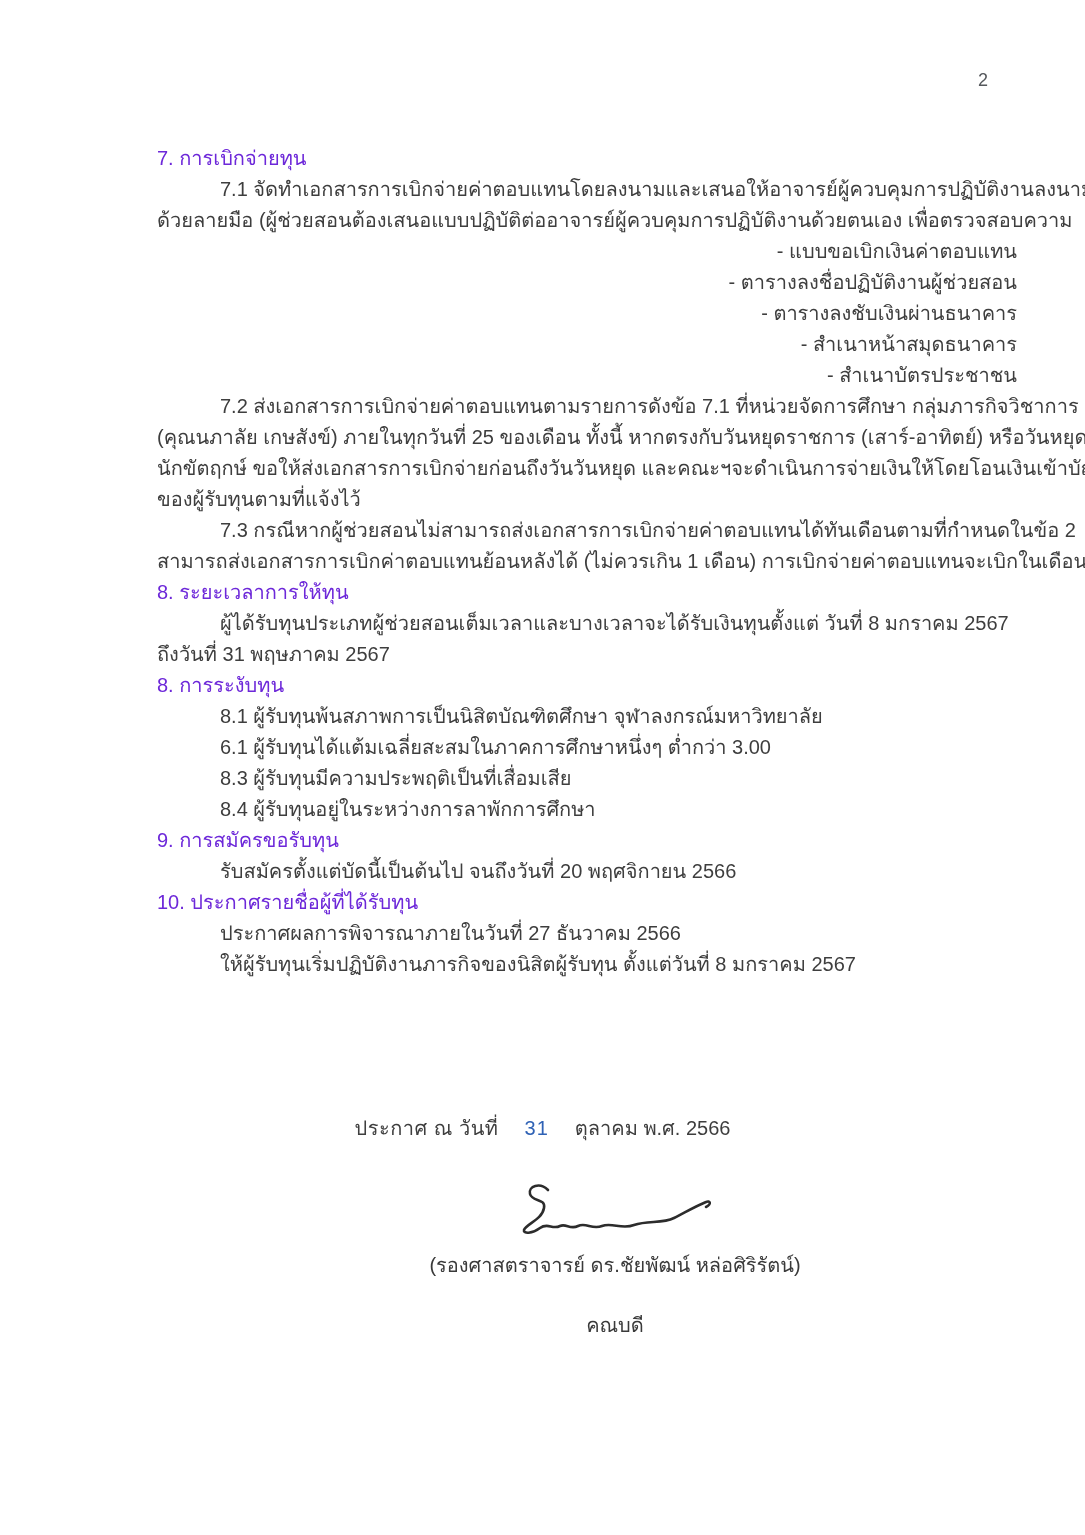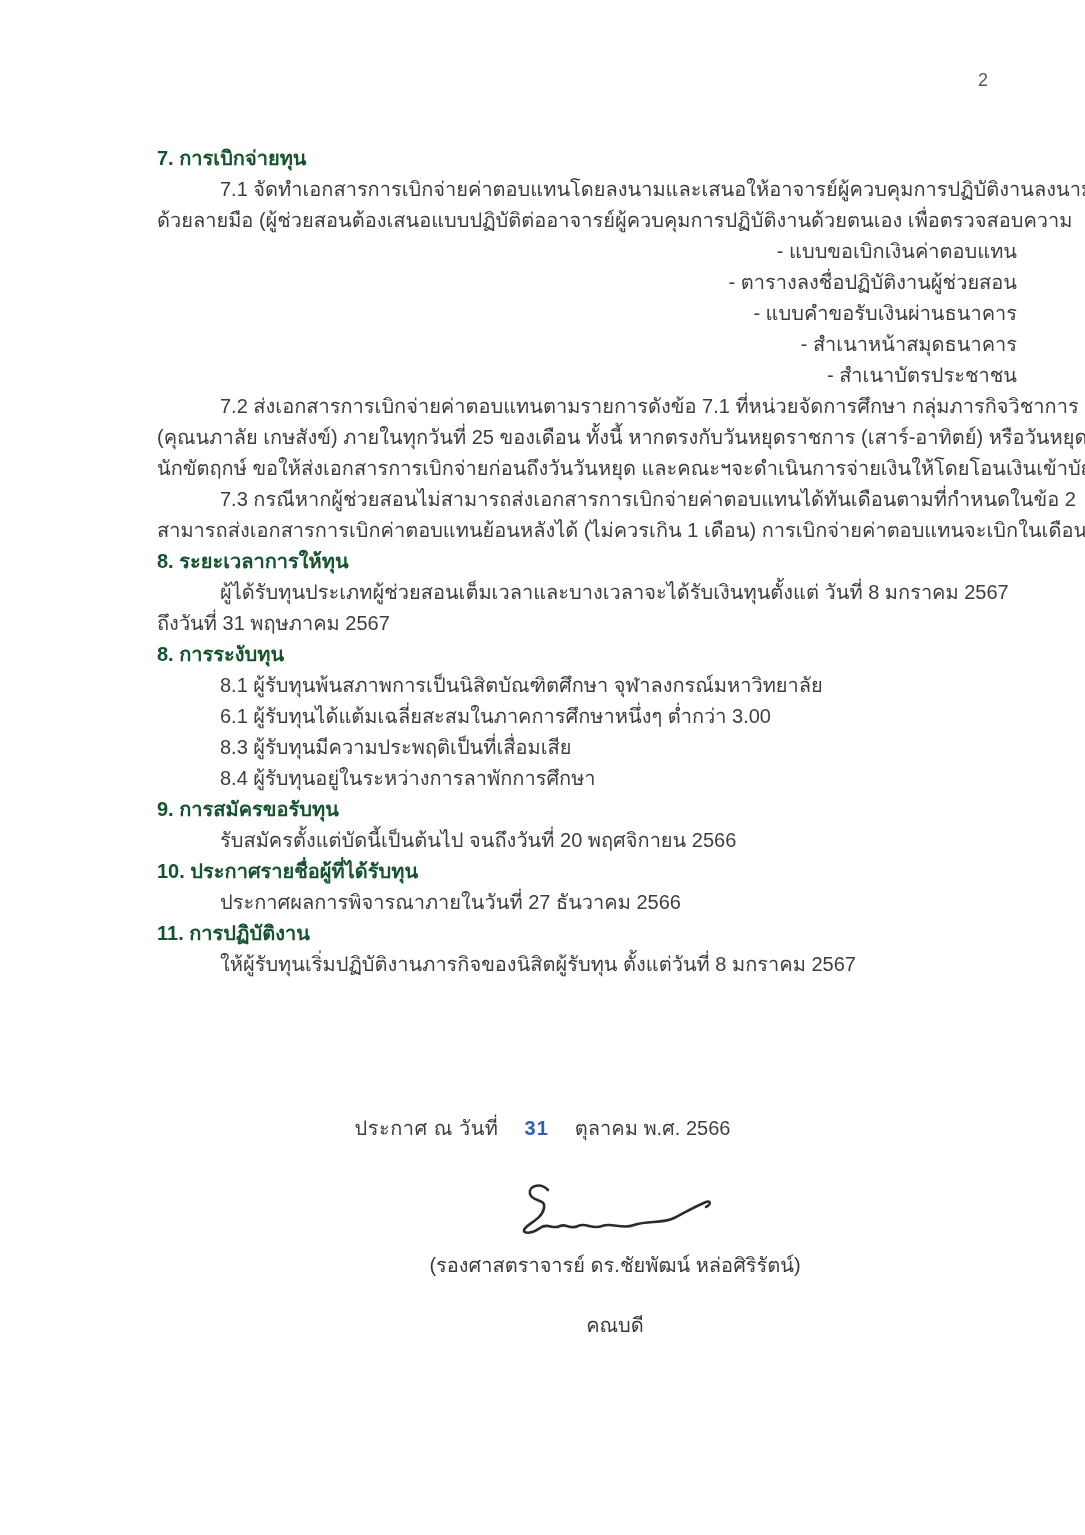--- a/index.html
+++ b/index.html
@@ -14,30 +14,30 @@
   }
   .page-number{
     position:absolute;top:70px;left:978px;
     font-size:18px;color:#55585c;
   }
   .content{
     position:absolute;left:157px;top:143px;width:860px;
     font-size:20px;line-height:31px;
   }
   .line{white-space:nowrap;}
-  .line.heading{font-weight:700;color:#14532d;}
+  .line.heading{font-weight:400;color:#6d28d9;}
   .line.indent{padding-left:63px;}
   .line.bullet{padding-left:98px;text-align:right;}
   .announce-line{
     position:absolute;top:1113px;left:0;width:1085px;
     text-align:center;font-size:20px;line-height:31px;
     white-space:nowrap;
   }
   .announce-line .day{
-    font-weight:700;
+    font-weight:400;
     margin:6px 26px;
     letter-spacing:1px;
   }
   .announce-line .prefix{letter-spacing:0.5px;}
   .sig-block{
     position:absolute;left:380px;top:1180px;width:470px;
     text-align:center;
   }
   .sig-svg{display:block;margin:0 auto 6px auto;}
   .sig-name{font-size:20px;line-height:30px;color:#3a3a3a;}
@@ -49,41 +49,41 @@
 <div class="page">
 
   <div class="page-number">2</div>
 
   <div class="content">
       <div class="line heading">7. การเบิกจ่ายทุน</div>
       <div class="line indent">7.1 จัดทำเอกสารการเบิกจ่ายค่าตอบแทนโดยลงนามและเสนอให้อาจารย์ผู้ควบคุมการปฏิบัติงานลงนาม</div>
       <div class="line body">ด้วยลายมือ (ผู้ช่วยสอนต้องเสนอแบบปฏิบัติต่ออาจารย์ผู้ควบคุมการปฏิบัติงานด้วยตนเอง เพื่อตรวจสอบความ</div>
       <div class="line bullet">- แบบขอเบิกเงินค่าตอบแทน</div>
       <div class="line bullet">- ตารางลงชื่อปฏิบัติงานผู้ช่วยสอน</div>
-      <div class="line bullet">- แบบคำขอรับเงินผ่านธนาคาร</div>
+      <div class="line bullet">- ตารางลงชับเงินผ่านธนาคาร</div>
       <div class="line bullet">- สำเนาหน้าสมุดธนาคาร</div>
       <div class="line bullet">- สำเนาบัตรประชาชน</div>
       <div class="line indent">7.2  ส่งเอกสารการเบิกจ่ายค่าตอบแทนตามรายการดังข้อ 7.1 ที่หน่วยจัดการศึกษา กลุ่มภารกิจวิชาการ</div>
       <div class="line body">(คุณนภาลัย เกษสังข์) ภายในทุกวันที่ 25 ของเดือน ทั้งนี้ หากตรงกับวันหยุดราชการ (เสาร์-อาทิตย์) หรือวันหยุด</div>
       <div class="line body">นักขัตฤกษ์ ขอให้ส่งเอกสารการเบิกจ่ายก่อนถึงวันวันหยุด และคณะฯจะดำเนินการจ่ายเงินให้โดยโอนเงินเข้าบัญชี</div>
+      <div class="line body">ของผู้รับทุนตามที่แจ้งไว้</div>
       <div class="line indent">7.3  กรณีหากผู้ช่วยสอนไม่สามารถส่งเอกสารการเบิกจ่ายค่าตอบแทนได้ทันเดือนตามที่กำหนดในข้อ 2</div>
       <div class="line body">สามารถส่งเอกสารการเบิกค่าตอบแทนย้อนหลังได้ (ไม่ควรเกิน 1 เดือน) การเบิกจ่ายค่าตอบแทนจะเบิกในเดือนถัดมา</div>
       <div class="line heading">8. ระยะเวลาการให้ทุน</div>
       <div class="line indent">ผู้ได้รับทุนประเภทผู้ช่วยสอนเต็มเวลาและบางเวลาจะได้รับเงินทุนตั้งแต่ วันที่ 8 มกราคม 2567</div>
       <div class="line body">ถึงวันที่ 31 พฤษภาคม 2567</div>
       <div class="line heading">8. การระงับทุน</div>
       <div class="line indent">8.1 ผู้รับทุนพ้นสภาพการเป็นนิสิตบัณฑิตศึกษา จุฬาลงกรณ์มหาวิทยาลัย</div>
       <div class="line indent">6.1 ผู้รับทุนได้แต้มเฉลี่ยสะสมในภาคการศึกษาหนึ่งๆ ต่ำกว่า 3.00</div>
       <div class="line indent">8.3 ผู้รับทุนมีความประพฤติเป็นที่เสื่อมเสีย</div>
       <div class="line indent">8.4 ผู้รับทุนอยู่ในระหว่างการลาพักการศึกษา</div>
       <div class="line heading">9. การสมัครขอรับทุน</div>
       <div class="line indent">รับสมัครตั้งแต่บัดนี้เป็นต้นไป จนถึงวันที่ 20 พฤศจิกายน 2566</div>
       <div class="line heading">10. ประกาศรายชื่อผู้ที่ได้รับทุน</div>
       <div class="line indent">ประกาศผลการพิจารณาภายในวันที่ 27 ธันวาคม 2566</div>
-      <div class="line heading">11. การปฏิบัติงาน</div>
       <div class="line indent">ให้ผู้รับทุนเริ่มปฏิบัติงานภารกิจของนิสิตผู้รับทุน ตั้งแต่วันที่ 8 มกราคม 2567</div>
     </div>
 
   <div class="announce-line">
     <span class="prefix">ประกาศ  ณ วันที่</span><span class="day" style="color: rgb(47, 98, 181);">31</span><span class="suffix">ตุลาคม พ.ศ. 2566</span>
   </div>
 
   <div class="sig-block">
     <svg class="sig-svg" width="210" height="64" viewBox="0 0 210 64">
       <path d="M38,10

